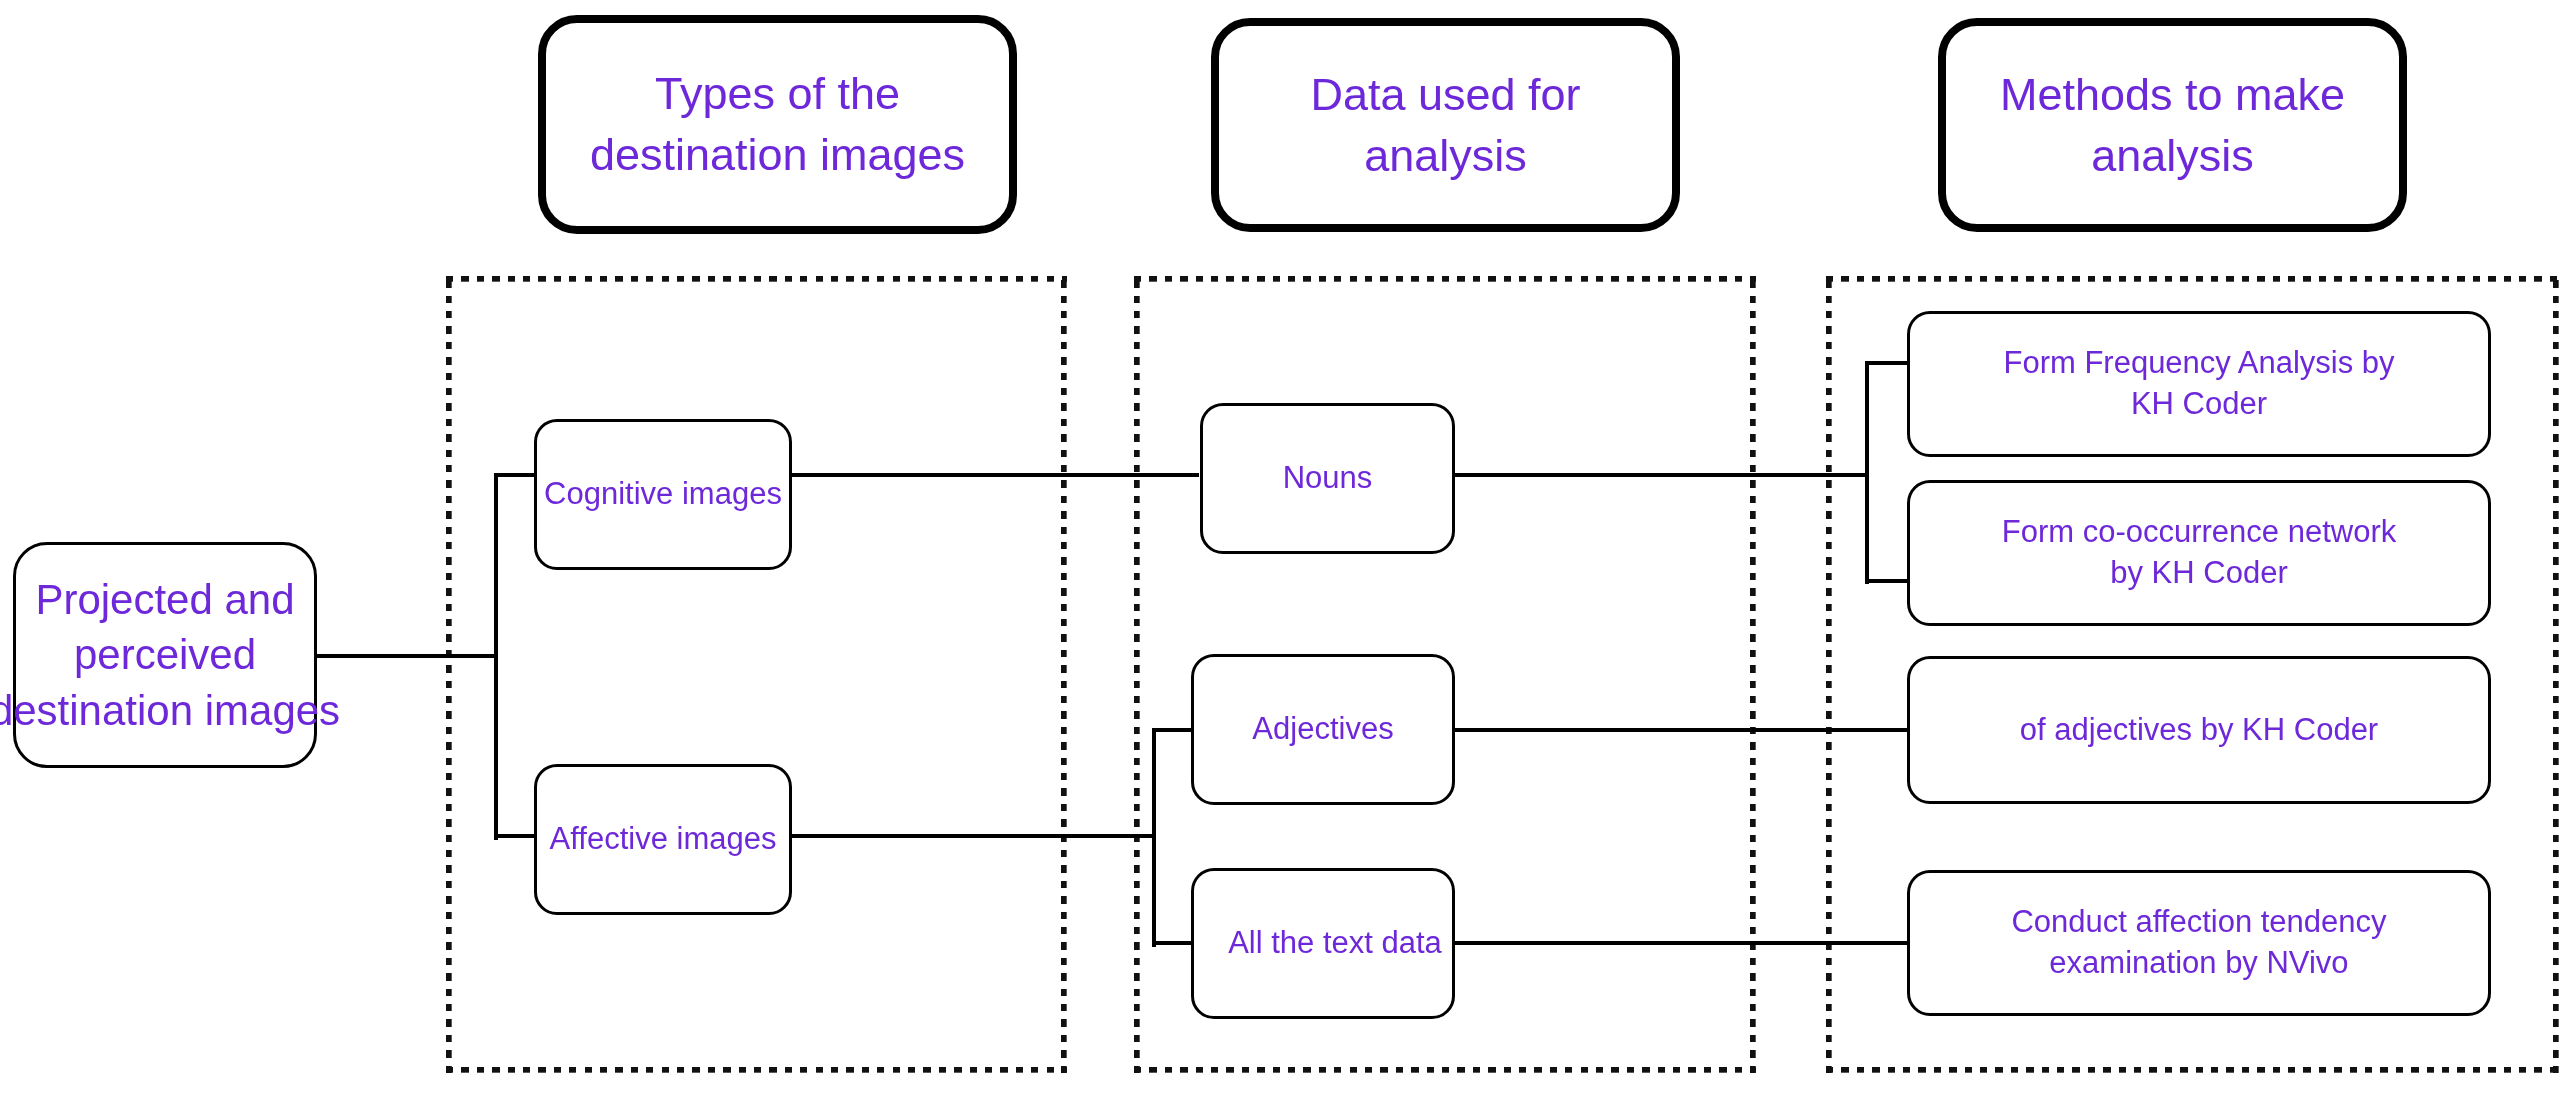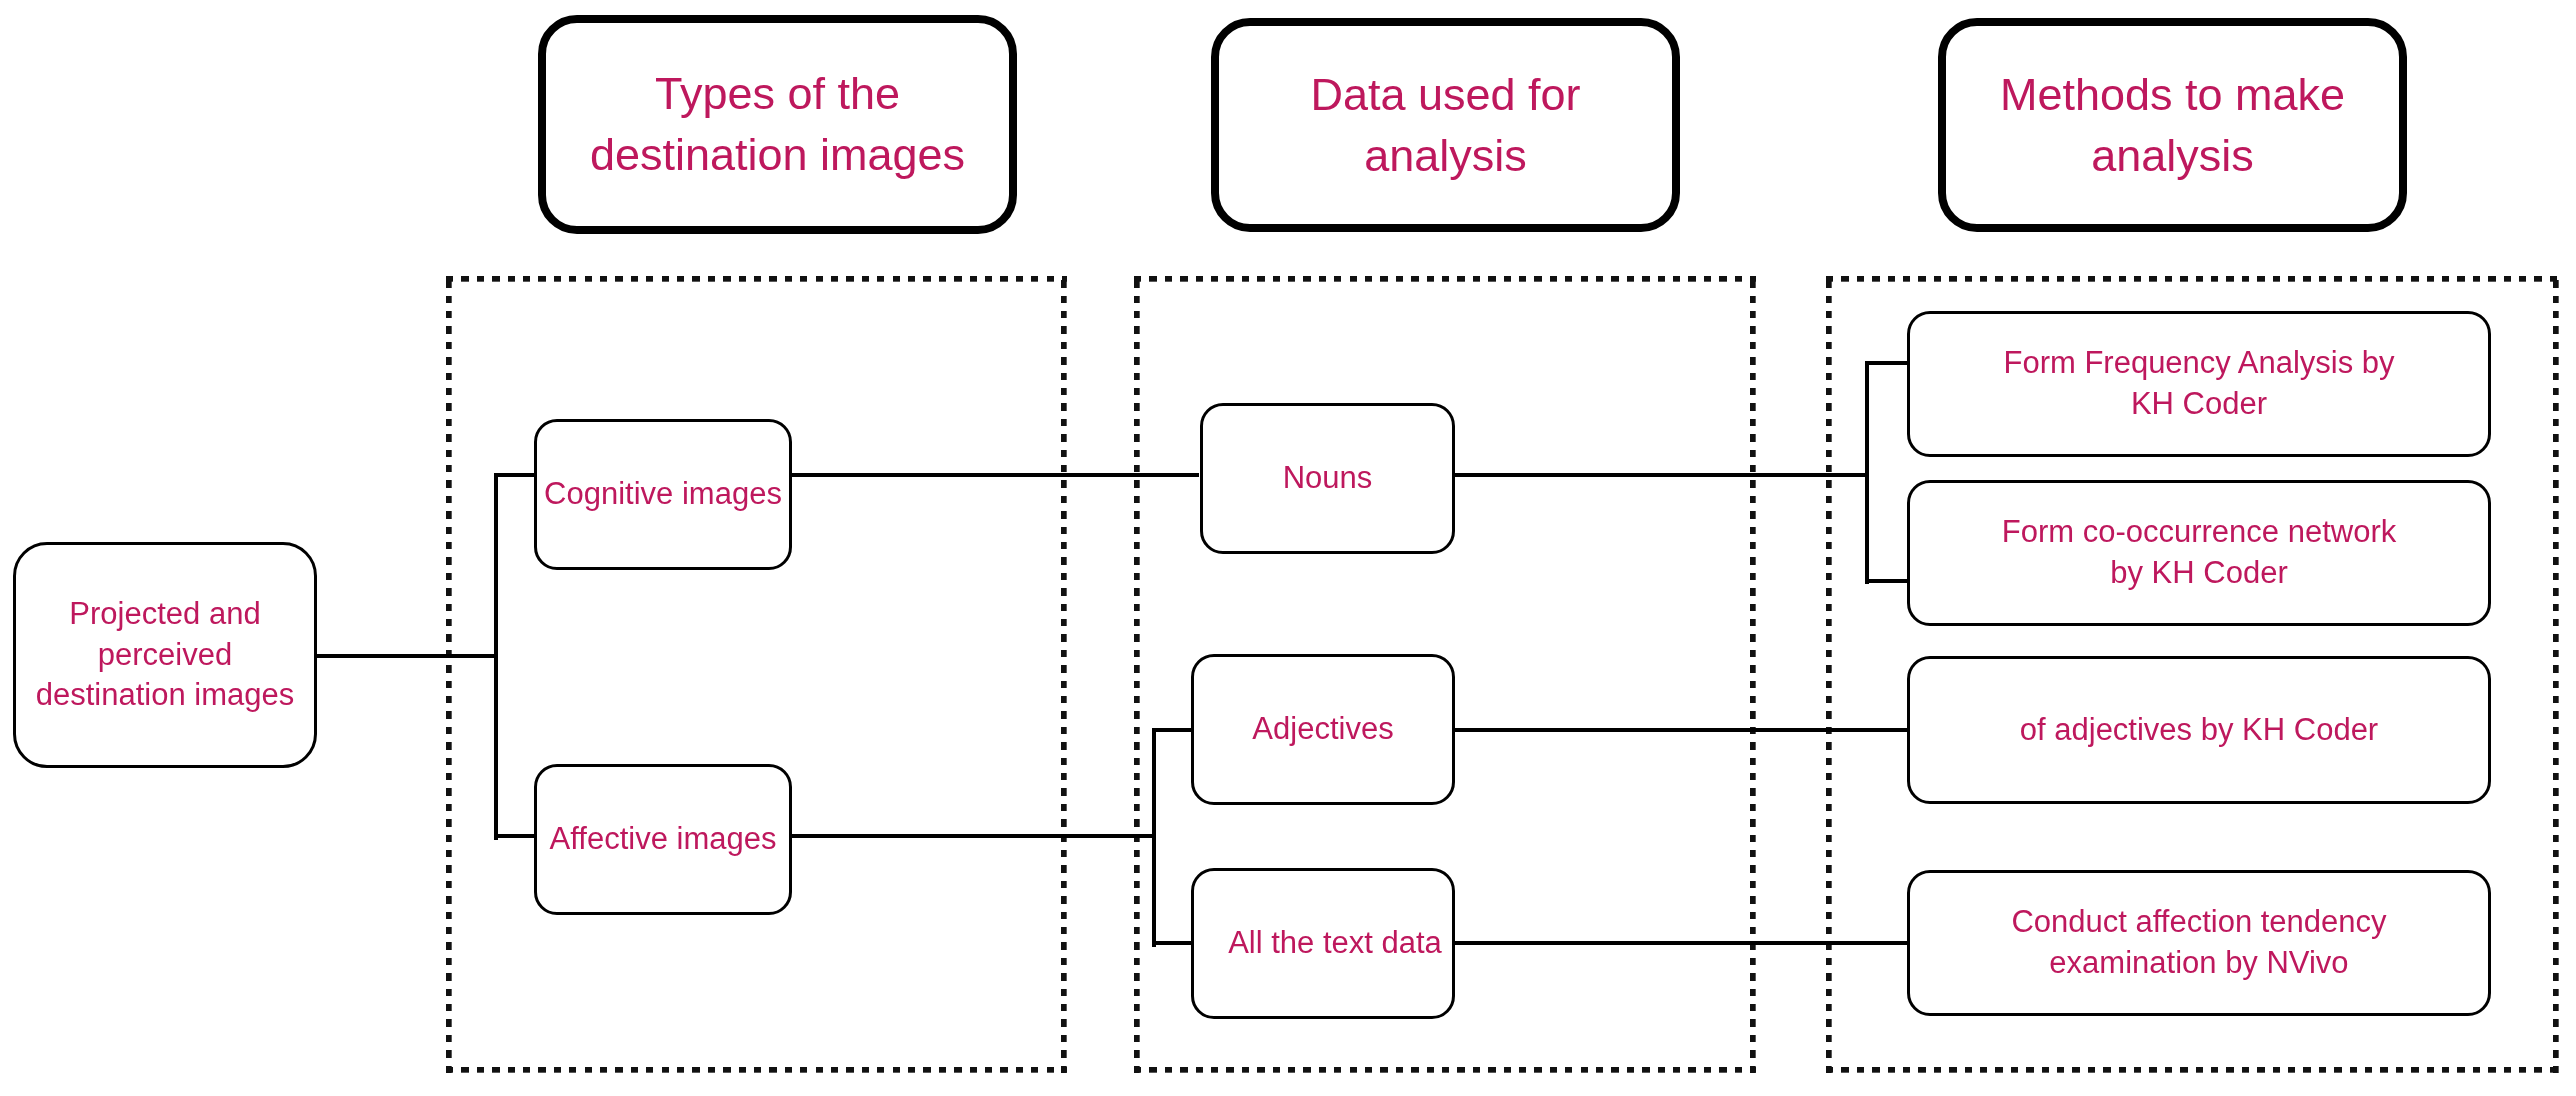--- a/index.html
+++ b/index.html
@@ -6,21 +6,21 @@
     margin: 0;
     padding: 0;
     background: #ffffff;
   }
   .canvas {
     position: relative;
     width: 2576px;
     height: 1096px;
     background: #ffffff;
     font-family: "Liberation Sans", sans-serif;
-    color: #be185d;
+    color: #6d28d9;
     overflow: hidden;
   }
   .box {
     position: absolute;
     box-sizing: border-box;
     background: #ffffff;
     border: 3.2px solid #000000;
     display: flex;
     flex-direction: column;
     align-items: center;
@@ -33,21 +33,21 @@
     font-size: 45px;
     line-height: 1.36;
   }
   .node {
     border-radius: 23px;
     font-size: 31px;
     line-height: 1.32;
   }
   .root {
     border-radius: 34px;
-    font-size: 31px;
+    font-size: 42px;
     line-height: 1.32;
   }
   .ln { white-space: nowrap; }
   .dotbox {
     position: absolute;
     box-sizing: border-box;
     background-color: transparent;
     background-image:
       repeating-linear-gradient(90deg, #111 0 7.3px, transparent 7.3px 15.4px),
       repeating-linear-gradient(90deg, #111 0 7.3px, transparent 7.3px 15.4px),

